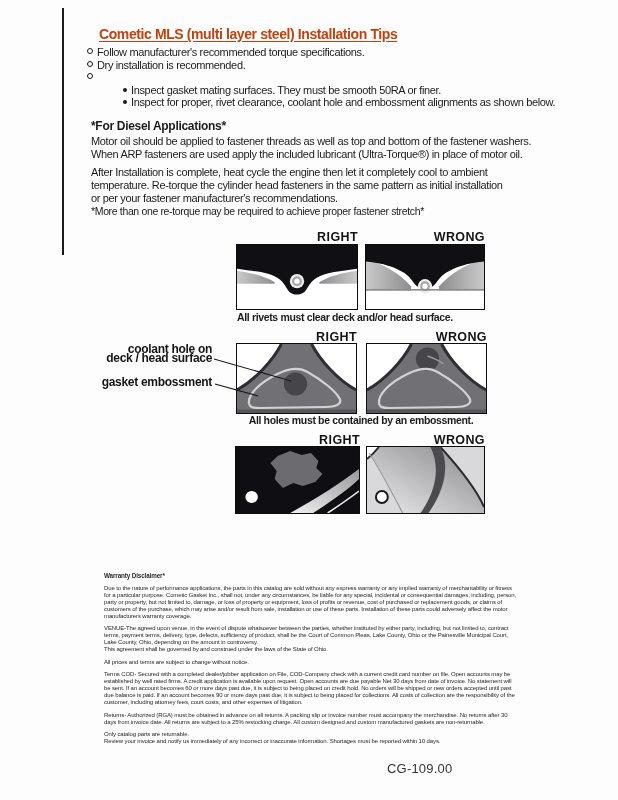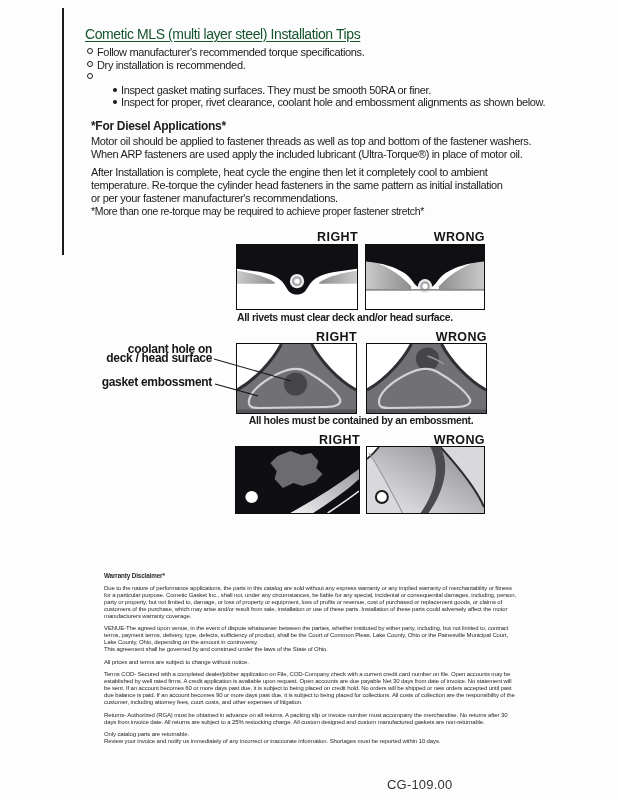--- a/index.html
+++ b/index.html
@@ -4,28 +4,28 @@
 <style>
   html,body{margin:0;padding:0;background:#e8e8e8;}
   .page{
     position:relative;width:618px;height:800px;background:#fdfdfd;
     font-family:"Liberation Sans","DejaVu Sans",sans-serif;color:#1c1c1c;
     overflow:hidden;margin:0 auto;
   }
   .abs{position:absolute;}
   .vline{left:62px;top:8px;width:2px;height:247px;background:#1b1b1b;}
   .title{
-    left:85px;top:26px;font-size:14px;font-weight:normal;letter-spacing:-0.4px;
-    text-decoration:underline;text-underline-offset:2px;color:#14532d;
+    left:99px;top:26px;font-size:14px;font-weight:bold;letter-spacing:-0.4px;
+    text-decoration:underline;text-underline-offset:2px;color:#c2410c;
   }
   .bullets{left:87px;top:46px;font-size:11px;letter-spacing:-0.35px;line-height:12.5px;}
   .b-row{white-space:nowrap;}
   .b-dot{display:inline-block;width:4px;height:4px;border:1px solid #1b1b1b;border-radius:50%;
     margin-right:4px;vertical-align:2px;}
-  .sb-row{margin-left:26px;white-space:nowrap;}
+  .sb-row{margin-left:36px;white-space:nowrap;}
   .sb-dot{display:inline-block;width:4px;height:4px;background:#1b1b1b;border-radius:50%;
     margin-right:4px;vertical-align:2px;}
   .diesel-h{left:91px;top:119px;font-size:12px;font-weight:bold;letter-spacing:-0.3px;}
   .para{left:91px;width:470px;font-size:11px;letter-spacing:-0.35px;line-height:13px;
     white-space:pre-line;}
   .p1{top:135px;}
   .p2{top:166px;}
   .note{top:205px;left:91px;font-size:10.5px;letter-spacing:-0.35px;}
   .rw-label{font-size:12.5px;font-weight:600;letter-spacing:0.4px;text-align:right;color:#141414;}
   .panel{border:1.7px solid #0d0d10;box-sizing:border-box;background:#fff;}
@@ -33,21 +33,21 @@
   .caption{font-size:10.5px;font-weight:bold;letter-spacing:-0.35px;line-height:8.8px;white-space:pre-line;}
   .callout{font-size:12px;font-weight:bold;letter-spacing:-0.3px;line-height:8.6px;
     text-align:right;white-space:pre-line;color:#161616;}
   .disclaimer{left:104px;top:573px;width:414px;font-size:6px;letter-spacing:-0.12px;
     line-height:6.9px;color:#2a2a2a;}
   .disclaimer .dh{font-size:6.3px;font-weight:bold;}
   .disclaimer p{margin:0;white-space:pre-line;}
   .disclaimer p.m1{margin-top:5px;}
   .disclaimer p.m2{margin-top:5.5px;}
   .disclaimer p.m3{margin-top:6px;}
-  .pagecode{left:387px;top:761px;font-size:13px;letter-spacing:0.2px;color:#333;margin-top:16px;}
+  .pagecode{left:387px;top:761px;font-size:13px;letter-spacing:0.2px;color:#333;}
   .overlay{left:0;top:0;width:618px;height:800px;pointer-events:none;z-index:5;}
 </style>
 </head>
 <body>
 
 <div class="page">
 
   <div class="abs vline"></div>
 
   <div class="abs title">Cometic MLS (multi layer steel) Installation Tips</div>

